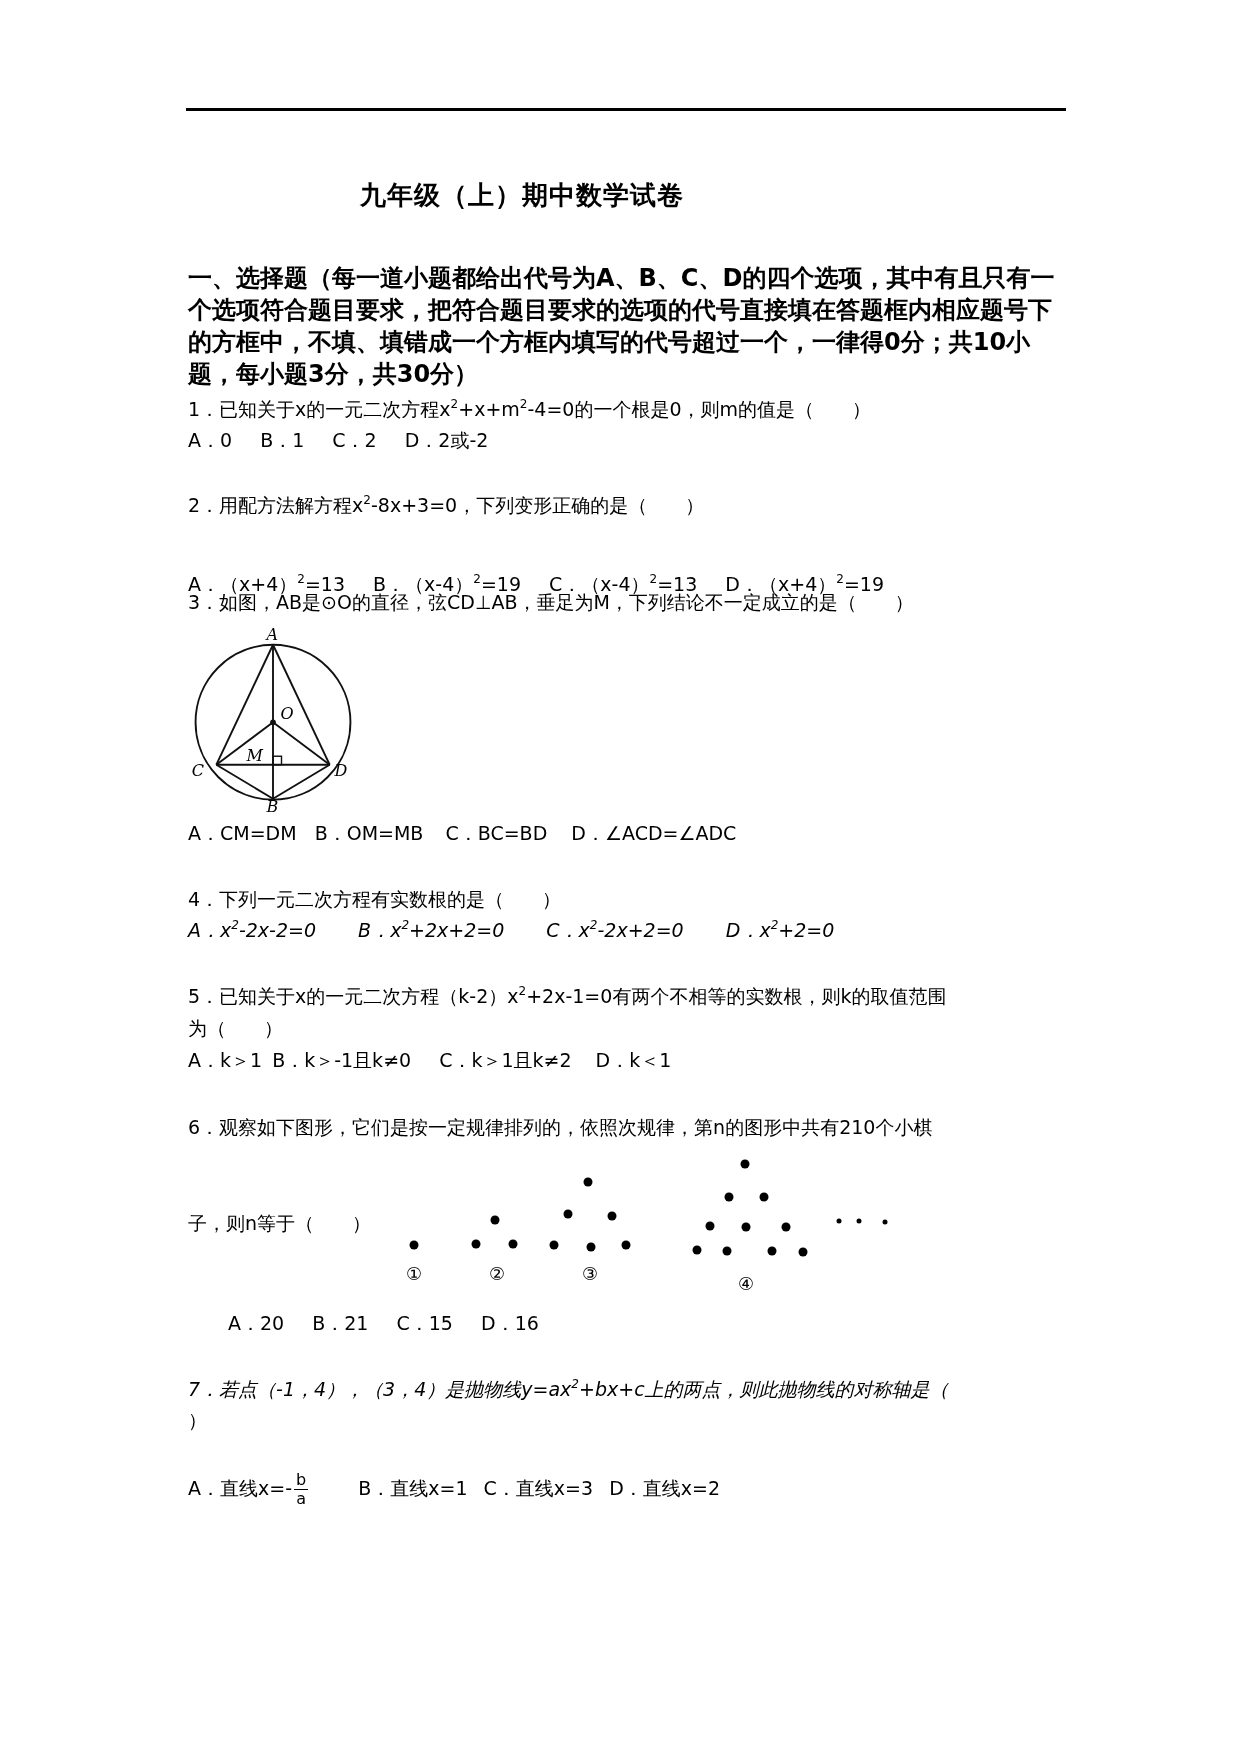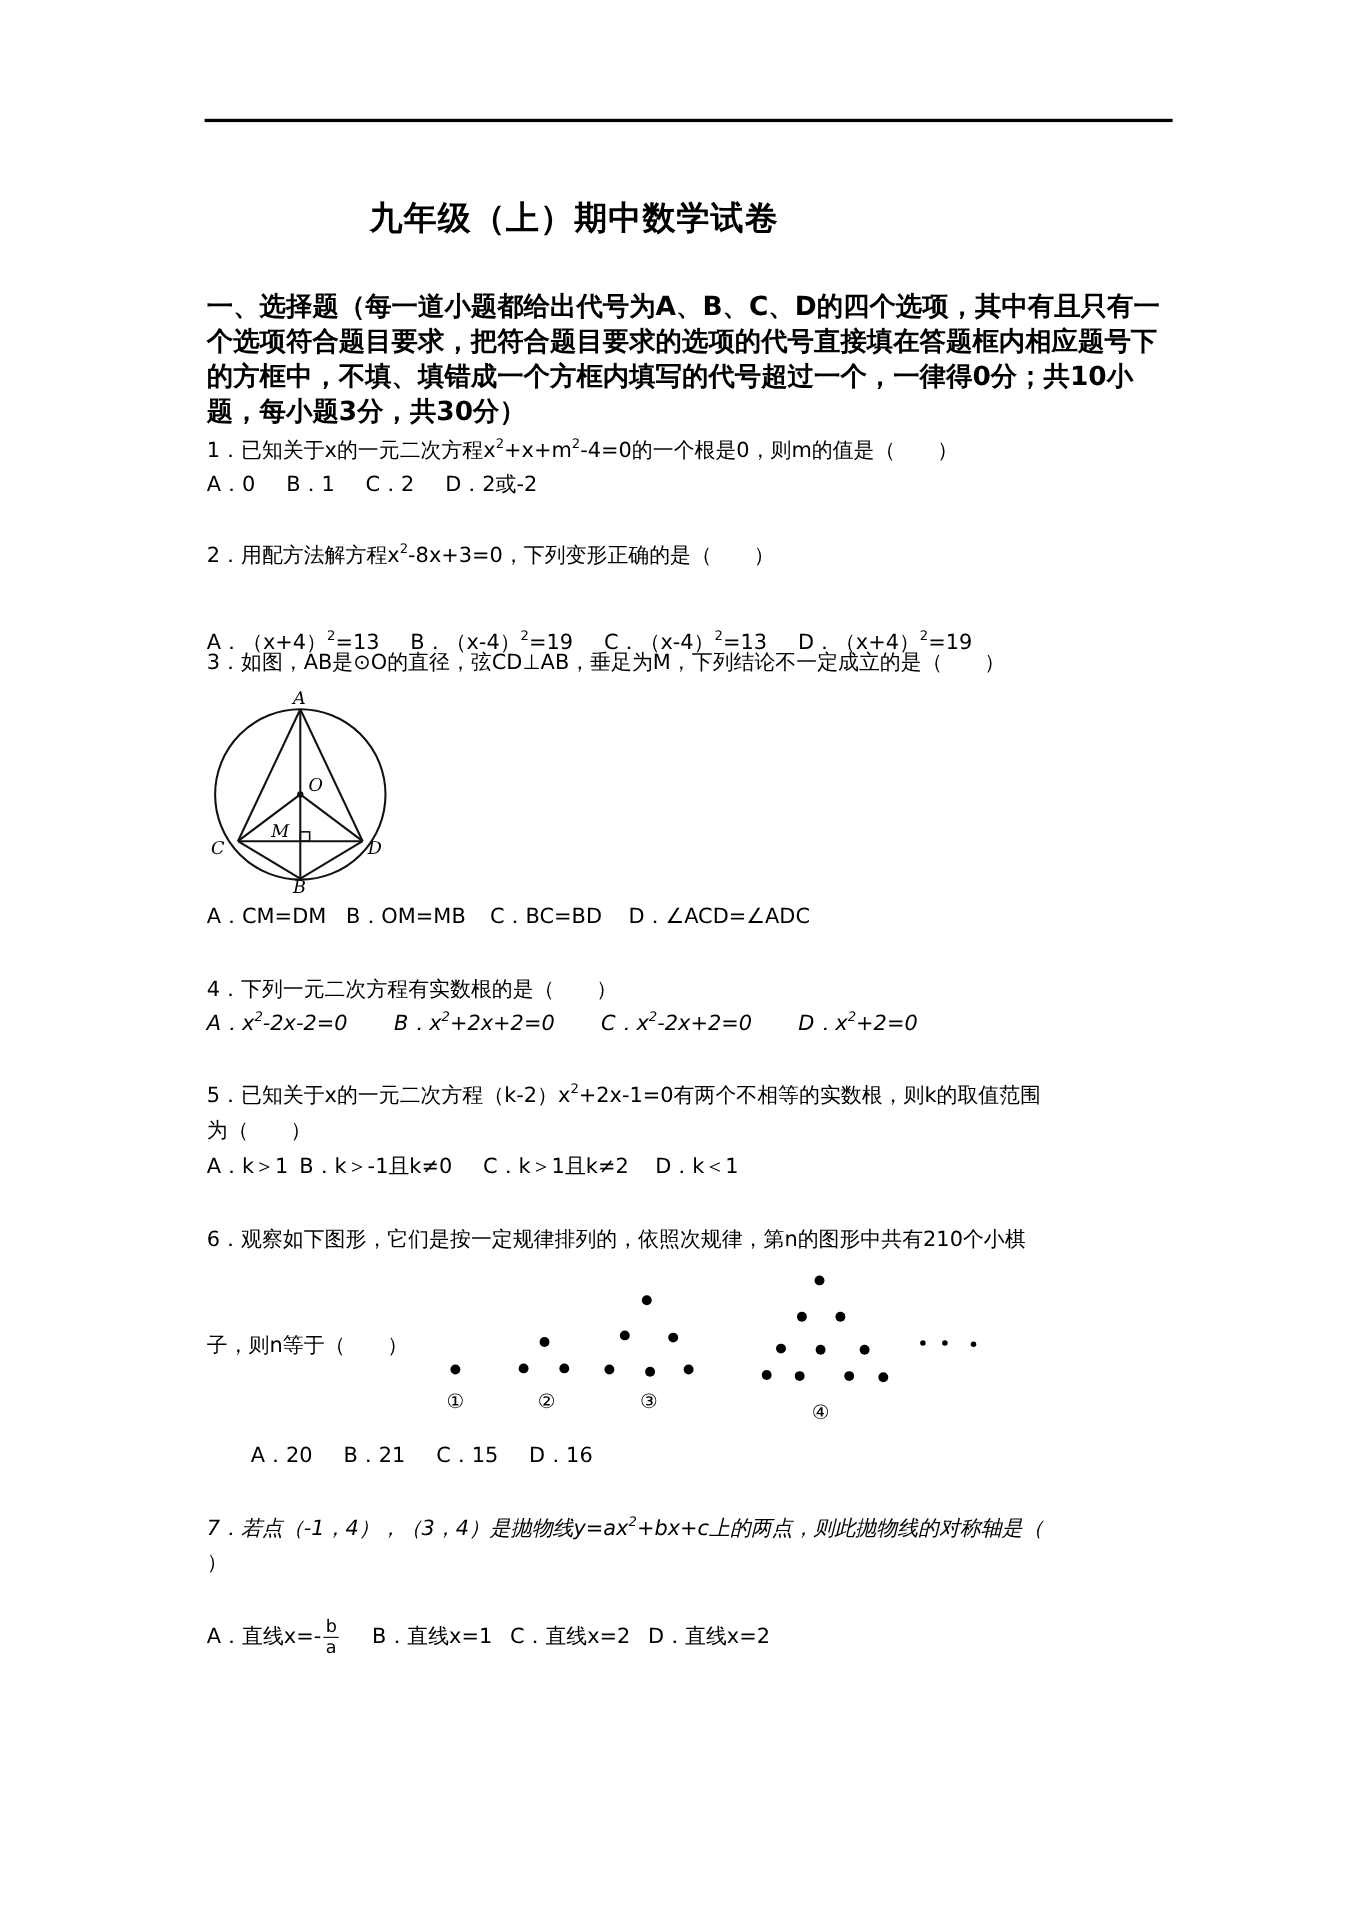--- a/index.html
+++ b/index.html
@@ -7,21 +7,21 @@
     width: 1240px; height: 1754px; position: relative; overflow: hidden;
     font-family: "DejaVu Serif", "Liberation Serif", serif;
     color: #000;
   }
   .top-rule {
     position: absolute; left: 186px; top: 108px; width: 880px; height: 3px; background: #000;
   }
   .title {
     position: absolute; left: 0; top: 178px; width: 1044px; text-align: center;
     font-family: "DejaVu Sans", "Liberation Sans", sans-serif;
-    font-weight: bold; font-size: 30px; letter-spacing: 1px;
+    font-weight: bold; font-size: 26px; letter-spacing: 1px;
   }
   .section-head {
     position: absolute; left: 188px; top: 262px; width: 880px;
     font-family: "DejaVu Sans", "Liberation Sans", sans-serif;
     font-weight: bold; font-size: 24px; line-height: 32px;
   }
   .line {
     position: absolute; left: 188px; font-size: 19px; line-height: 26px; white-space: nowrap;
     font-family: "DejaVu Sans", "Liberation Sans", sans-serif;
   }
@@ -157,17 +157,17 @@
   <span class="opt">B．21</span>
   <span class="opt">C．15</span>
   <span class="opt">D．16</span>
 </div>
 
 <div class="line" style="top:1376px;font-style:italic;">
   <span>7．若点（-1，4），（3，4）是抛物线y=ax</span><sup>2</sup><span>+bx+c上的两点，则此抛物线的对称轴是（</span>
 </div>
 <div class="line" style="top:1407px;">）</div>
 <div class="line" style="top:1458px; line-height:60px;">
-  <span class="opt" style="margin-right:22px"><span>A．直线x=-</span><span class="frac"><span class="num">b</span><span class="den">a</span></span></span>
+  <span class="opt" style="margin-right:42px"><span>A．直线x=-</span><span class="frac"><span class="num">b</span><span class="den">a</span></span></span>
   <span class="opt" style="margin-right:10px">B．直线x=1</span>
-  <span class="opt" style="margin-right:10px">C．直线x=2</span>
+  <span class="opt" style="margin-right:10px">C．直线x=3</span>
   <span class="opt">D．直线x=2</span>
 </div>
 
 </body></html>

